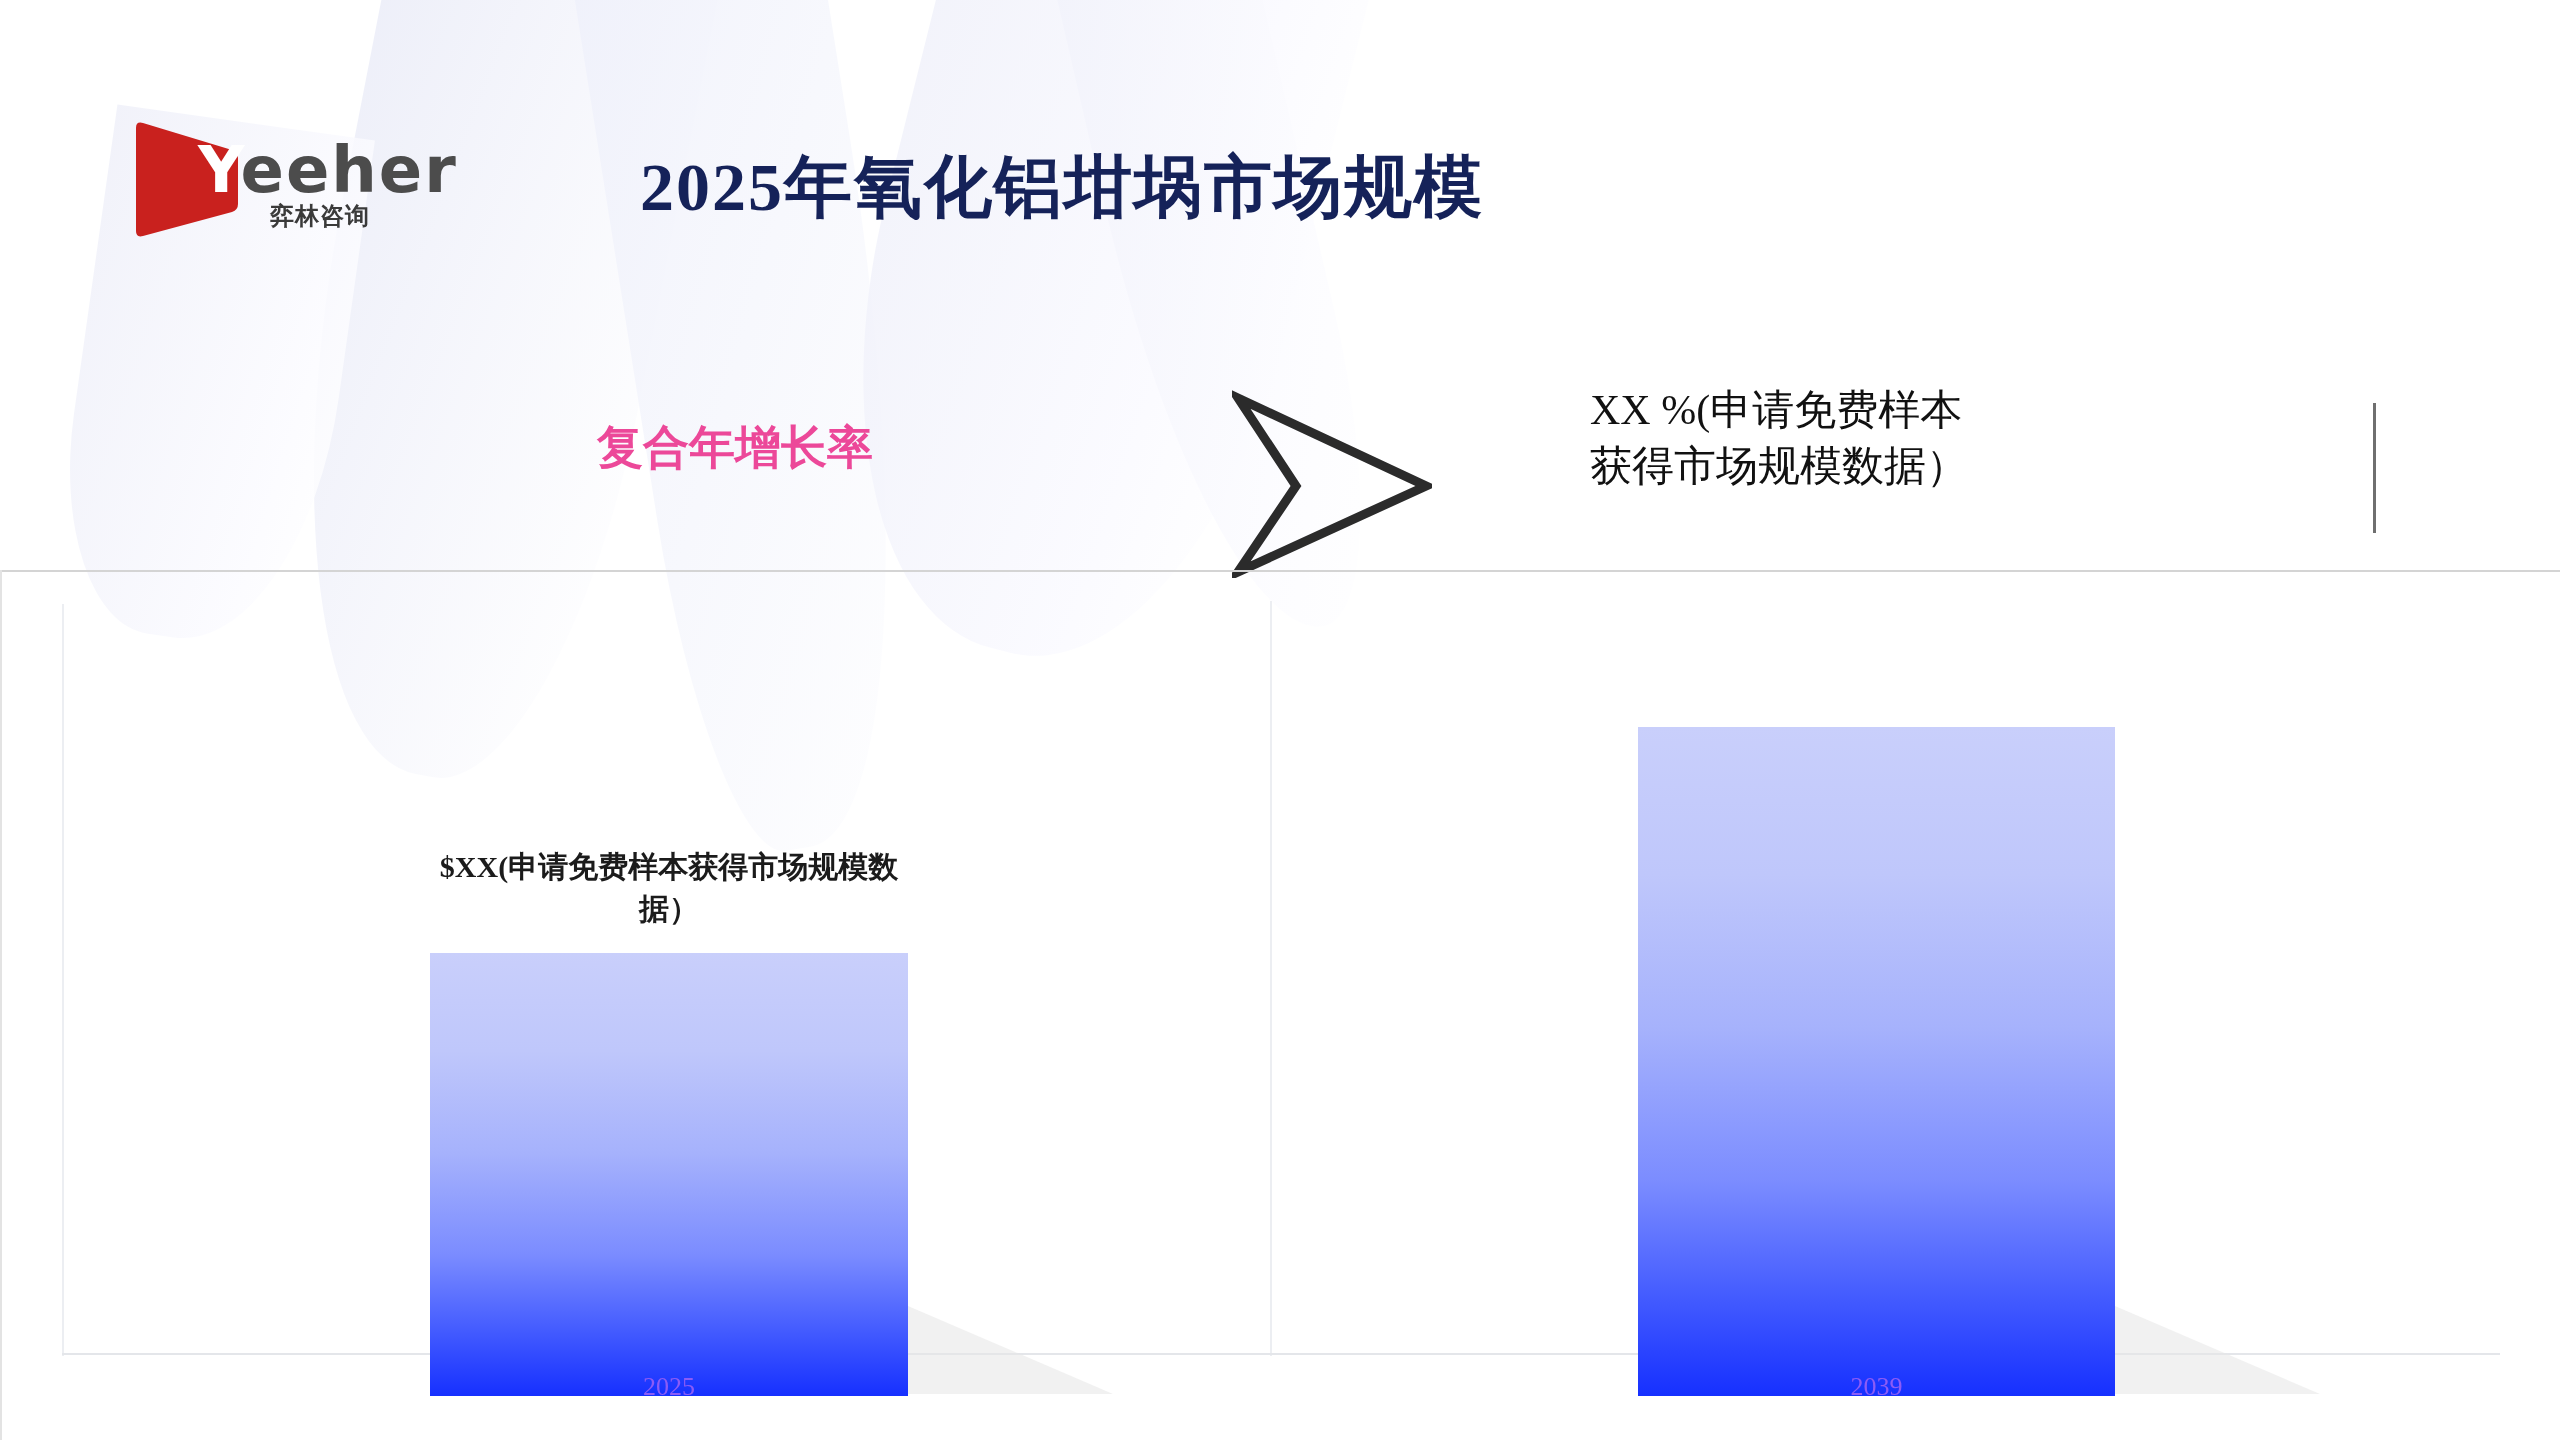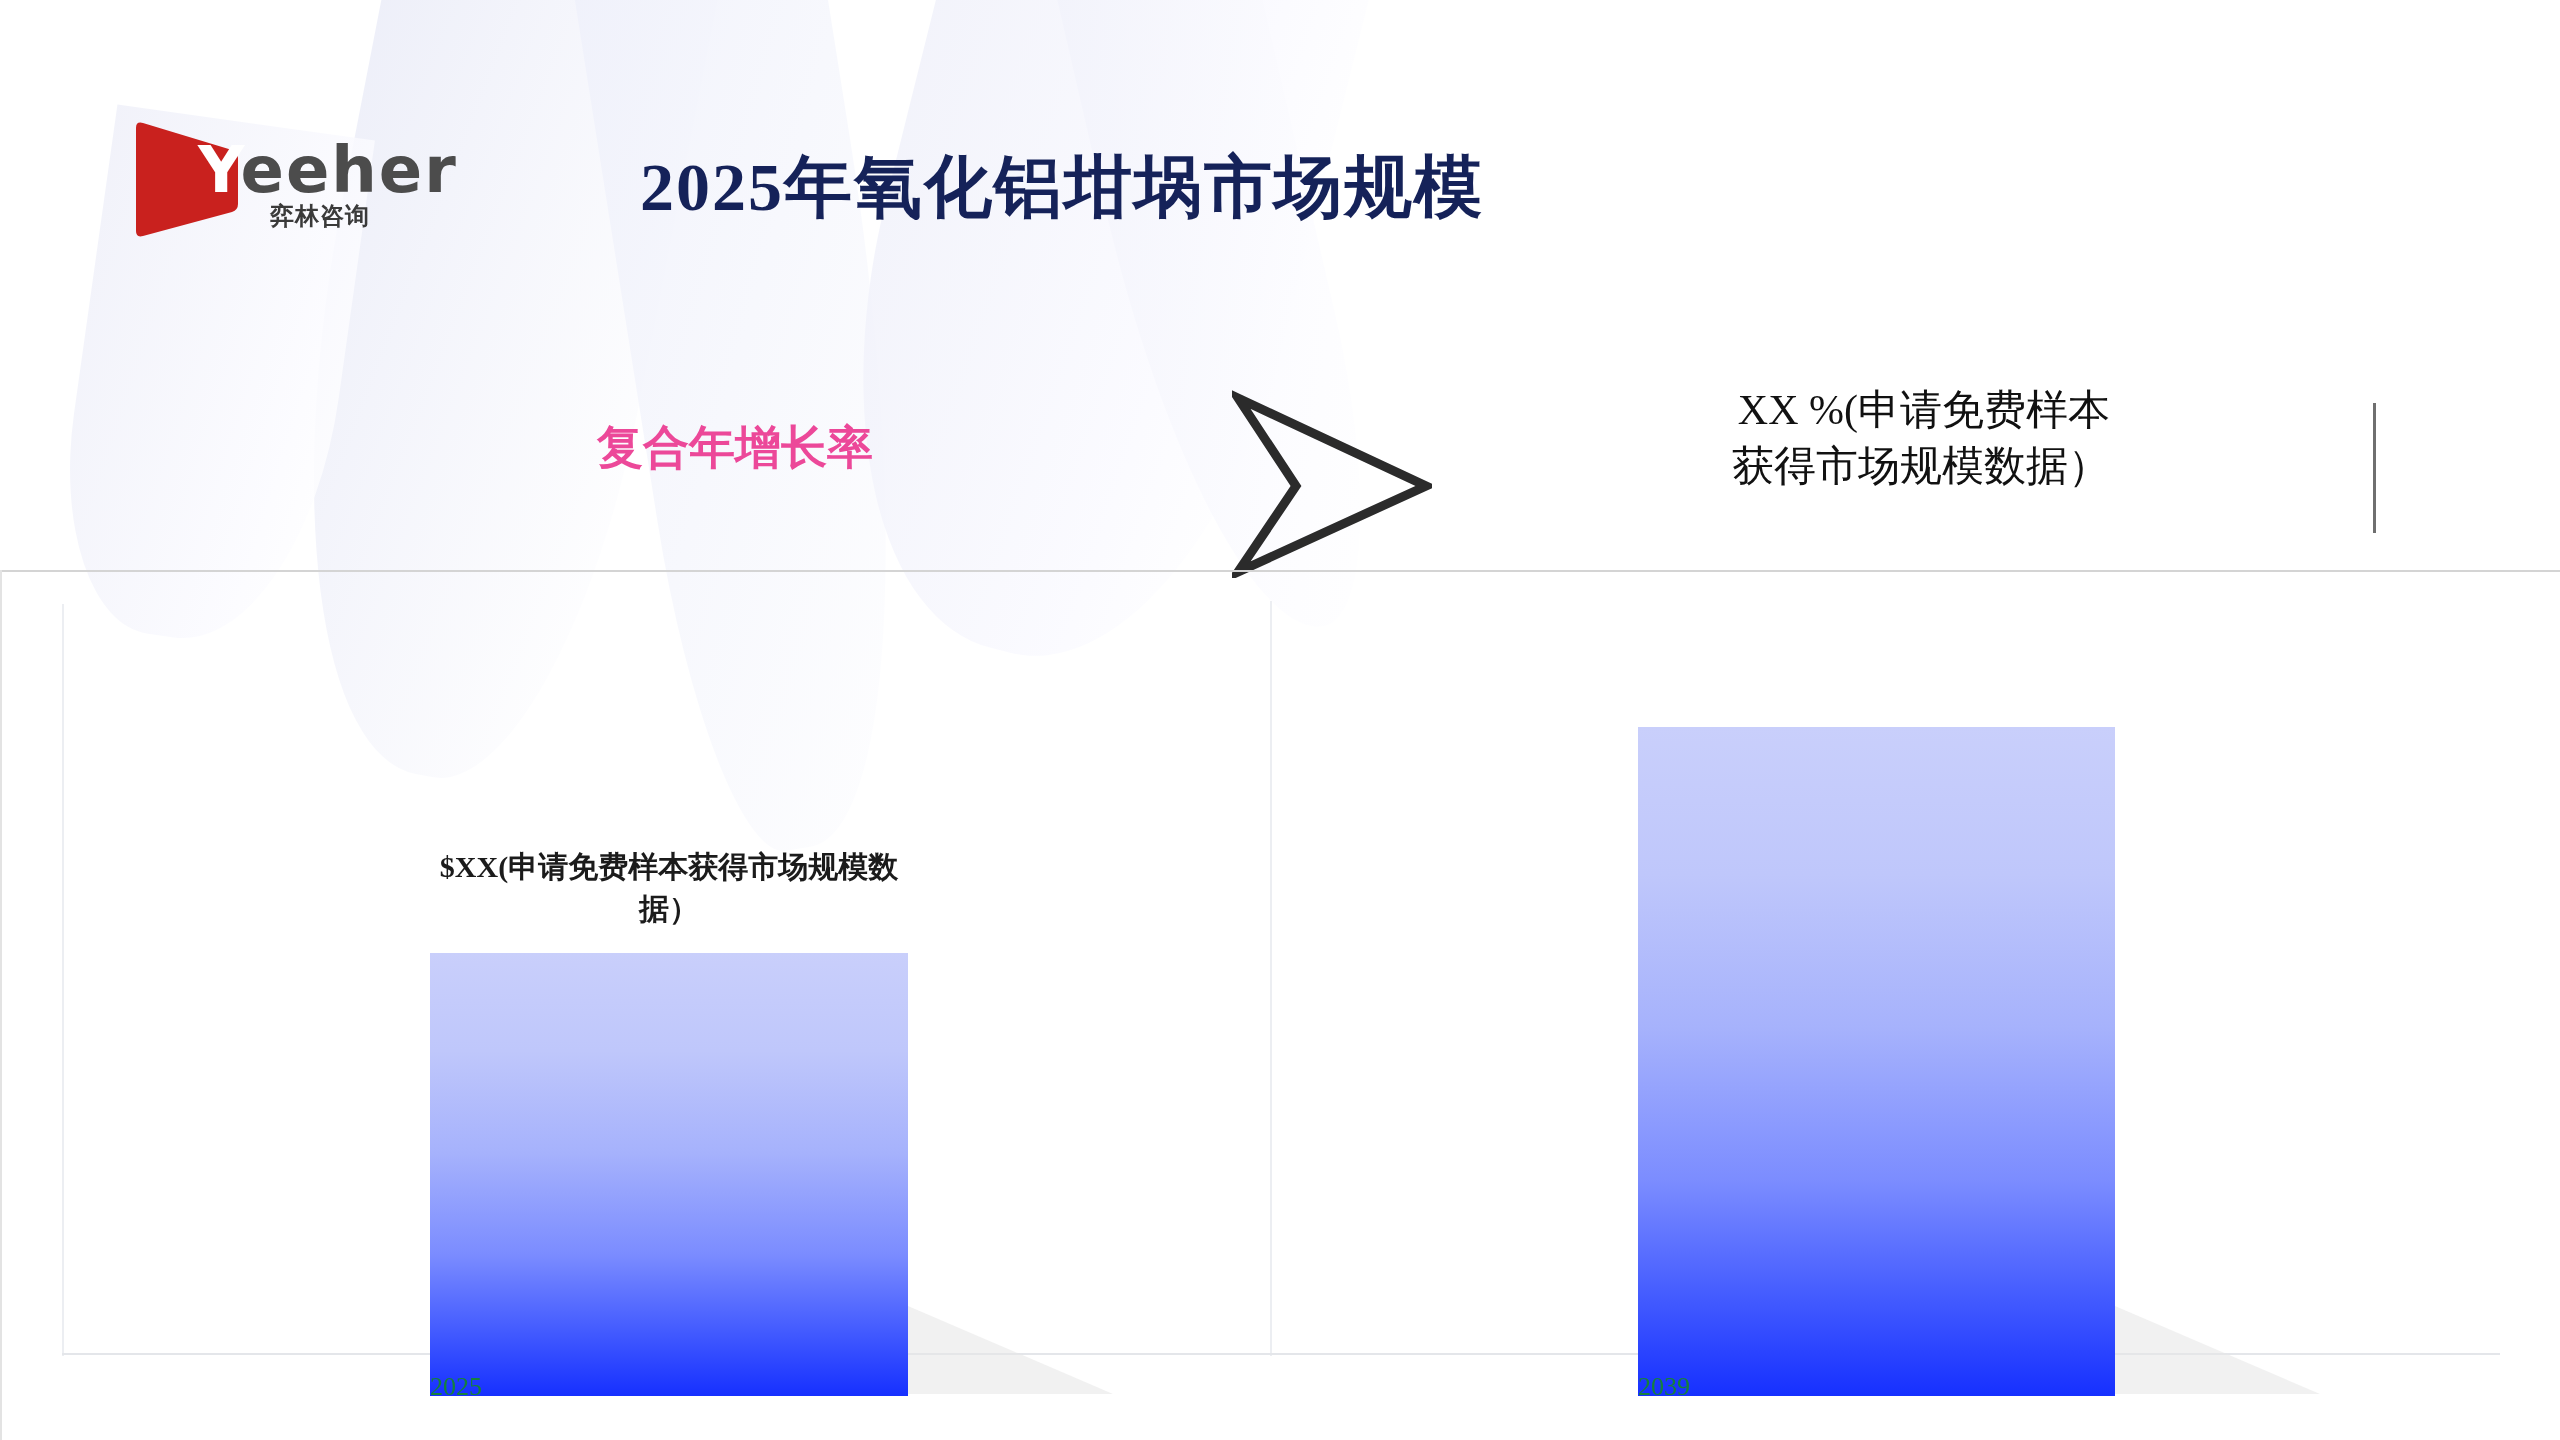--- a/index.html
+++ b/index.html
@@ -139,21 +139,21 @@
     width: 200px;
     height: 188px;
   }
 
   
   #cagr-value {
     position: absolute;
     left: 1590px;
     top: 382px;
     width: 520px;
-    text-align: right;
+    text-align: left;
     font-family: "Liberation Serif", serif;
     font-size: 42px;
     line-height: 1.34;
     color: #111111;
   }
 
   
   #v-rule {
     position: absolute;
     left: 2373px;
@@ -240,21 +240,22 @@
   #value-2025 {
     left: 430px;
     width: 478px;
     bottom: 495px;
   }
 
   .x-tick {
     position: absolute;
     font-family: "Liberation Serif", serif;
     font-size: 26px;
-    color: #15803d;
+    color: #8b5cf6;
+    text-align: center;
   }
   #tick-2025 { left: 430px;  width: 478px; top: 816px; }
   #tick-2030 { left: 1638px; width: 477px; top: 816px; }
 </style>
 </head>
 <body>
 
 <div id="slide">
 
   <div class="bg-layer">

